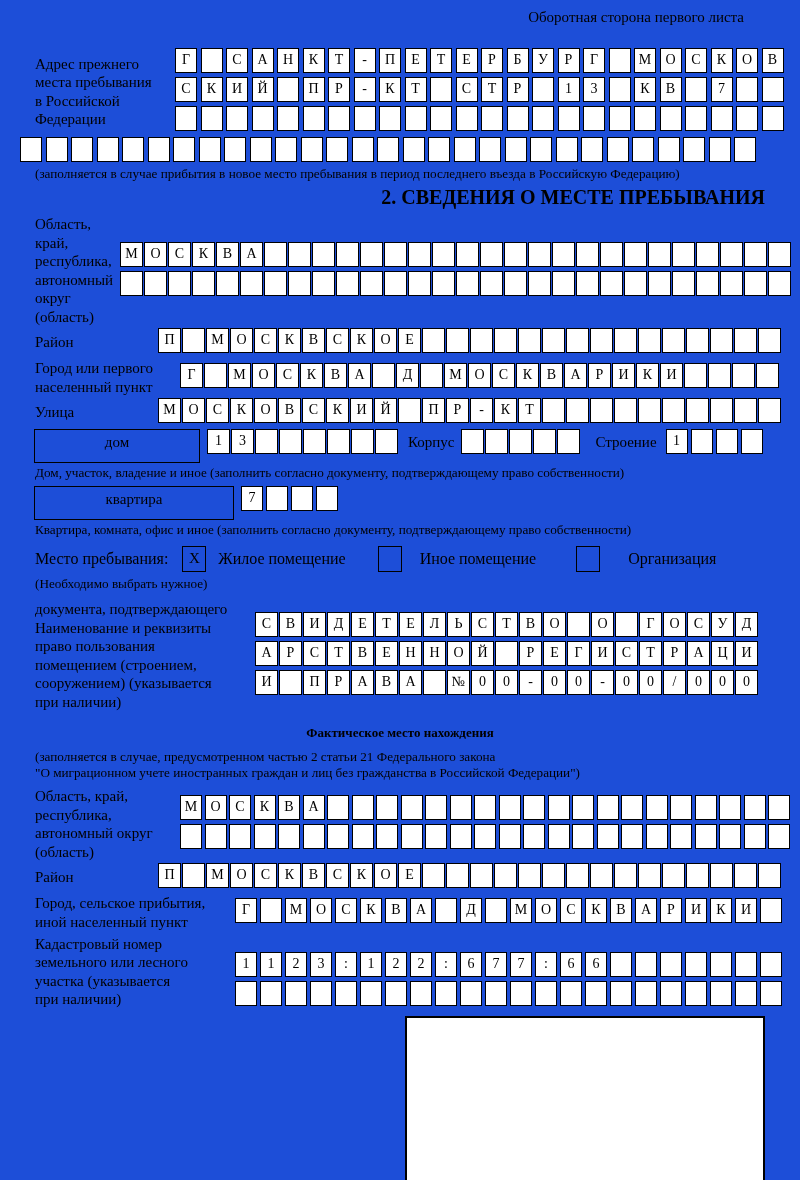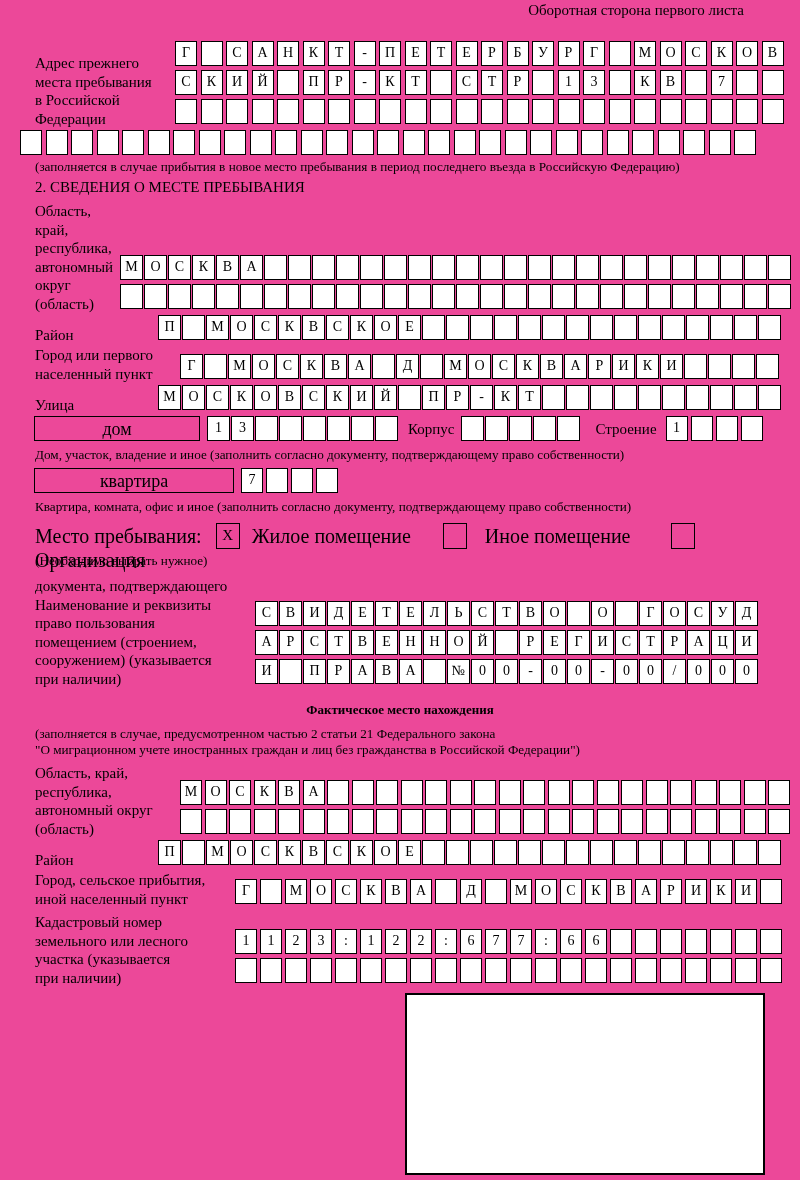--- a/index.html
+++ b/index.html
@@ -1,54 +1,54 @@
 <!DOCTYPE html>
 <html><head>
 <meta charset="utf-8">
 <style>
   html,body{margin:0;padding:0;background:#fff;}
   .page{
     width:800px;height:1180px;box-sizing:border-box;
-    padding:2px 0 0 35px;overflow:hidden;position:relative;
-    background:#ec4899;color:#000;
+    padding:9px 0 0 35px;overflow:hidden;position:relative;
+    background:#1d4ed8;color:#000;
     font-family:"Liberation Serif","DejaVu Serif",serif;
   }
   .hdr{text-align:right;padding-right:56px;font-size:15px;margin-bottom:22px;}
-  .frow{display:flex;align-items:flex-end;}
+  .frow{display:flex;align-items:center;}
   .lbl{font-size:15px;line-height:18.5px;flex:0 0 auto;}
   .w140{width:140px;} .w85{width:85px;} .w123{width:123px;} .w145{width:145px;}
   .w220{width:220px;} .w200{width:200px;}
   .cellrow{white-space:nowrap;height:26px;margin-bottom:3px;}
   .cell{
     display:inline-block;box-sizing:border-box;width:22px;height:25px;
     border:1.5px solid #000;text-align:center;line-height:22px;
     font-size:14px;vertical-align:top;background:#fff;
   }
   .sp4  .cell{margin-right:3.5px;}
   .sp1  .cell{width:23px;margin-right:1px;}
   .sp25 .cell{margin-right:2.5px;}
   .sp3  .cell{margin-right:3px;}
   .row4{margin-left:-15px;margin-top:2px;}
   .caption{font-size:13.2px;line-height:16px;}
   .center{text-align:left;}
-  .h2{font-size:15px;font-weight:normal;text-align:left;margin:4px 35px 6px 0;}
+  .h2{font-size:20px;font-weight:bold;text-align:right;margin:4px 35px 6px 0;}
   .h3{font-size:13px;font-weight:bold;text-align:center;margin:14px 35px 8px 0;}
   .widebox{
-    display:inline-block;box-sizing:border-box;height:25px;border:1.5px solid #000;
-    text-align:center;line-height:24px;font-size:18px;vertical-align:top;margin-right:7px;
+    display:inline-block;box-sizing:border-box;height:34px;border:1.5px solid #000;
+    text-align:center;line-height:24px;font-size:15px;vertical-align:top;margin-right:7px;
   }
   .inlbl{font-size:15px;line-height:27px;vertical-align:top;display:inline-block;}
   .mb2{margin-bottom:2px;} .mb6{margin-bottom:6px;}
   .stayrow{margin:8px 0 2px 0;height:28px;}
   .cb{
     display:inline-block;box-sizing:border-box;width:24px;height:26px;
     border:1.5px solid #000;text-align:center;line-height:23px;font-size:15px;
     vertical-align:middle;
   }
-  .staylbl{font-size:20px;vertical-align:middle;}
+  .staylbl{font-size:16px;vertical-align:middle;}
   .stamp-wrap{margin-left:337px;width:425px;text-align:center;margin-top:6px;}
   .stamp-box{width:356px;height:178px;border:2px solid #000;margin:0 auto 6px auto;background:#fff;}
   .capwide{margin:1px 0 4px 0;}
 </style>
 </head>
 <body>
 
 <div class="page">
 
   <div class="hdr">Оборотная сторона первого листа</div>

